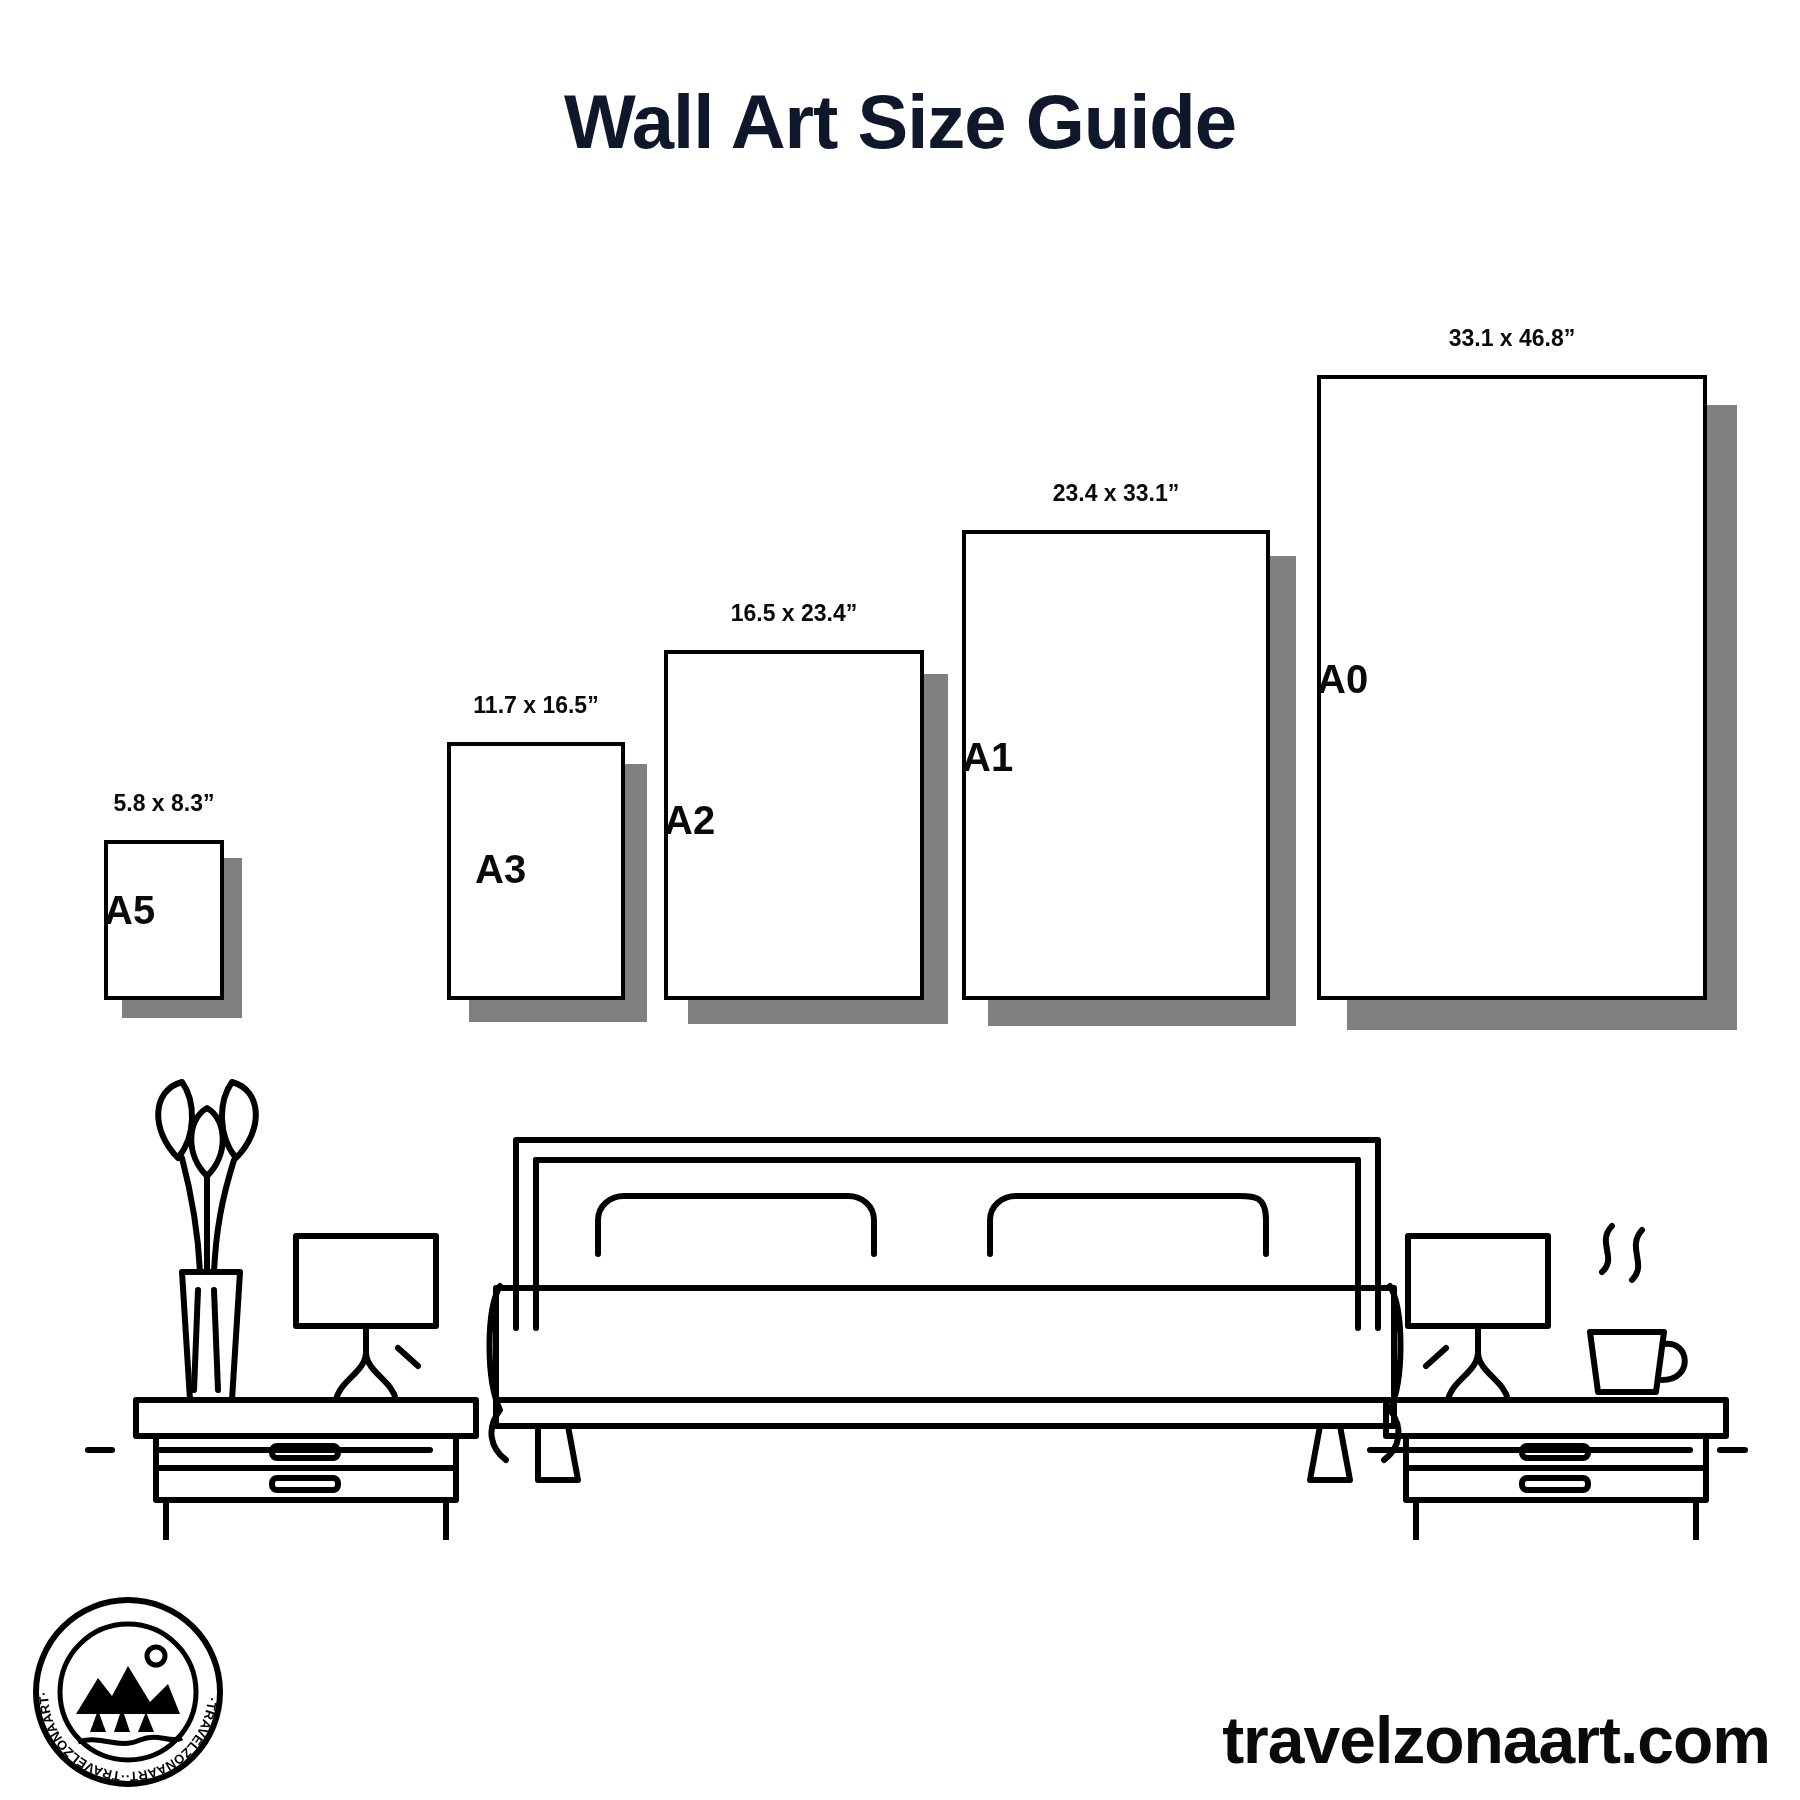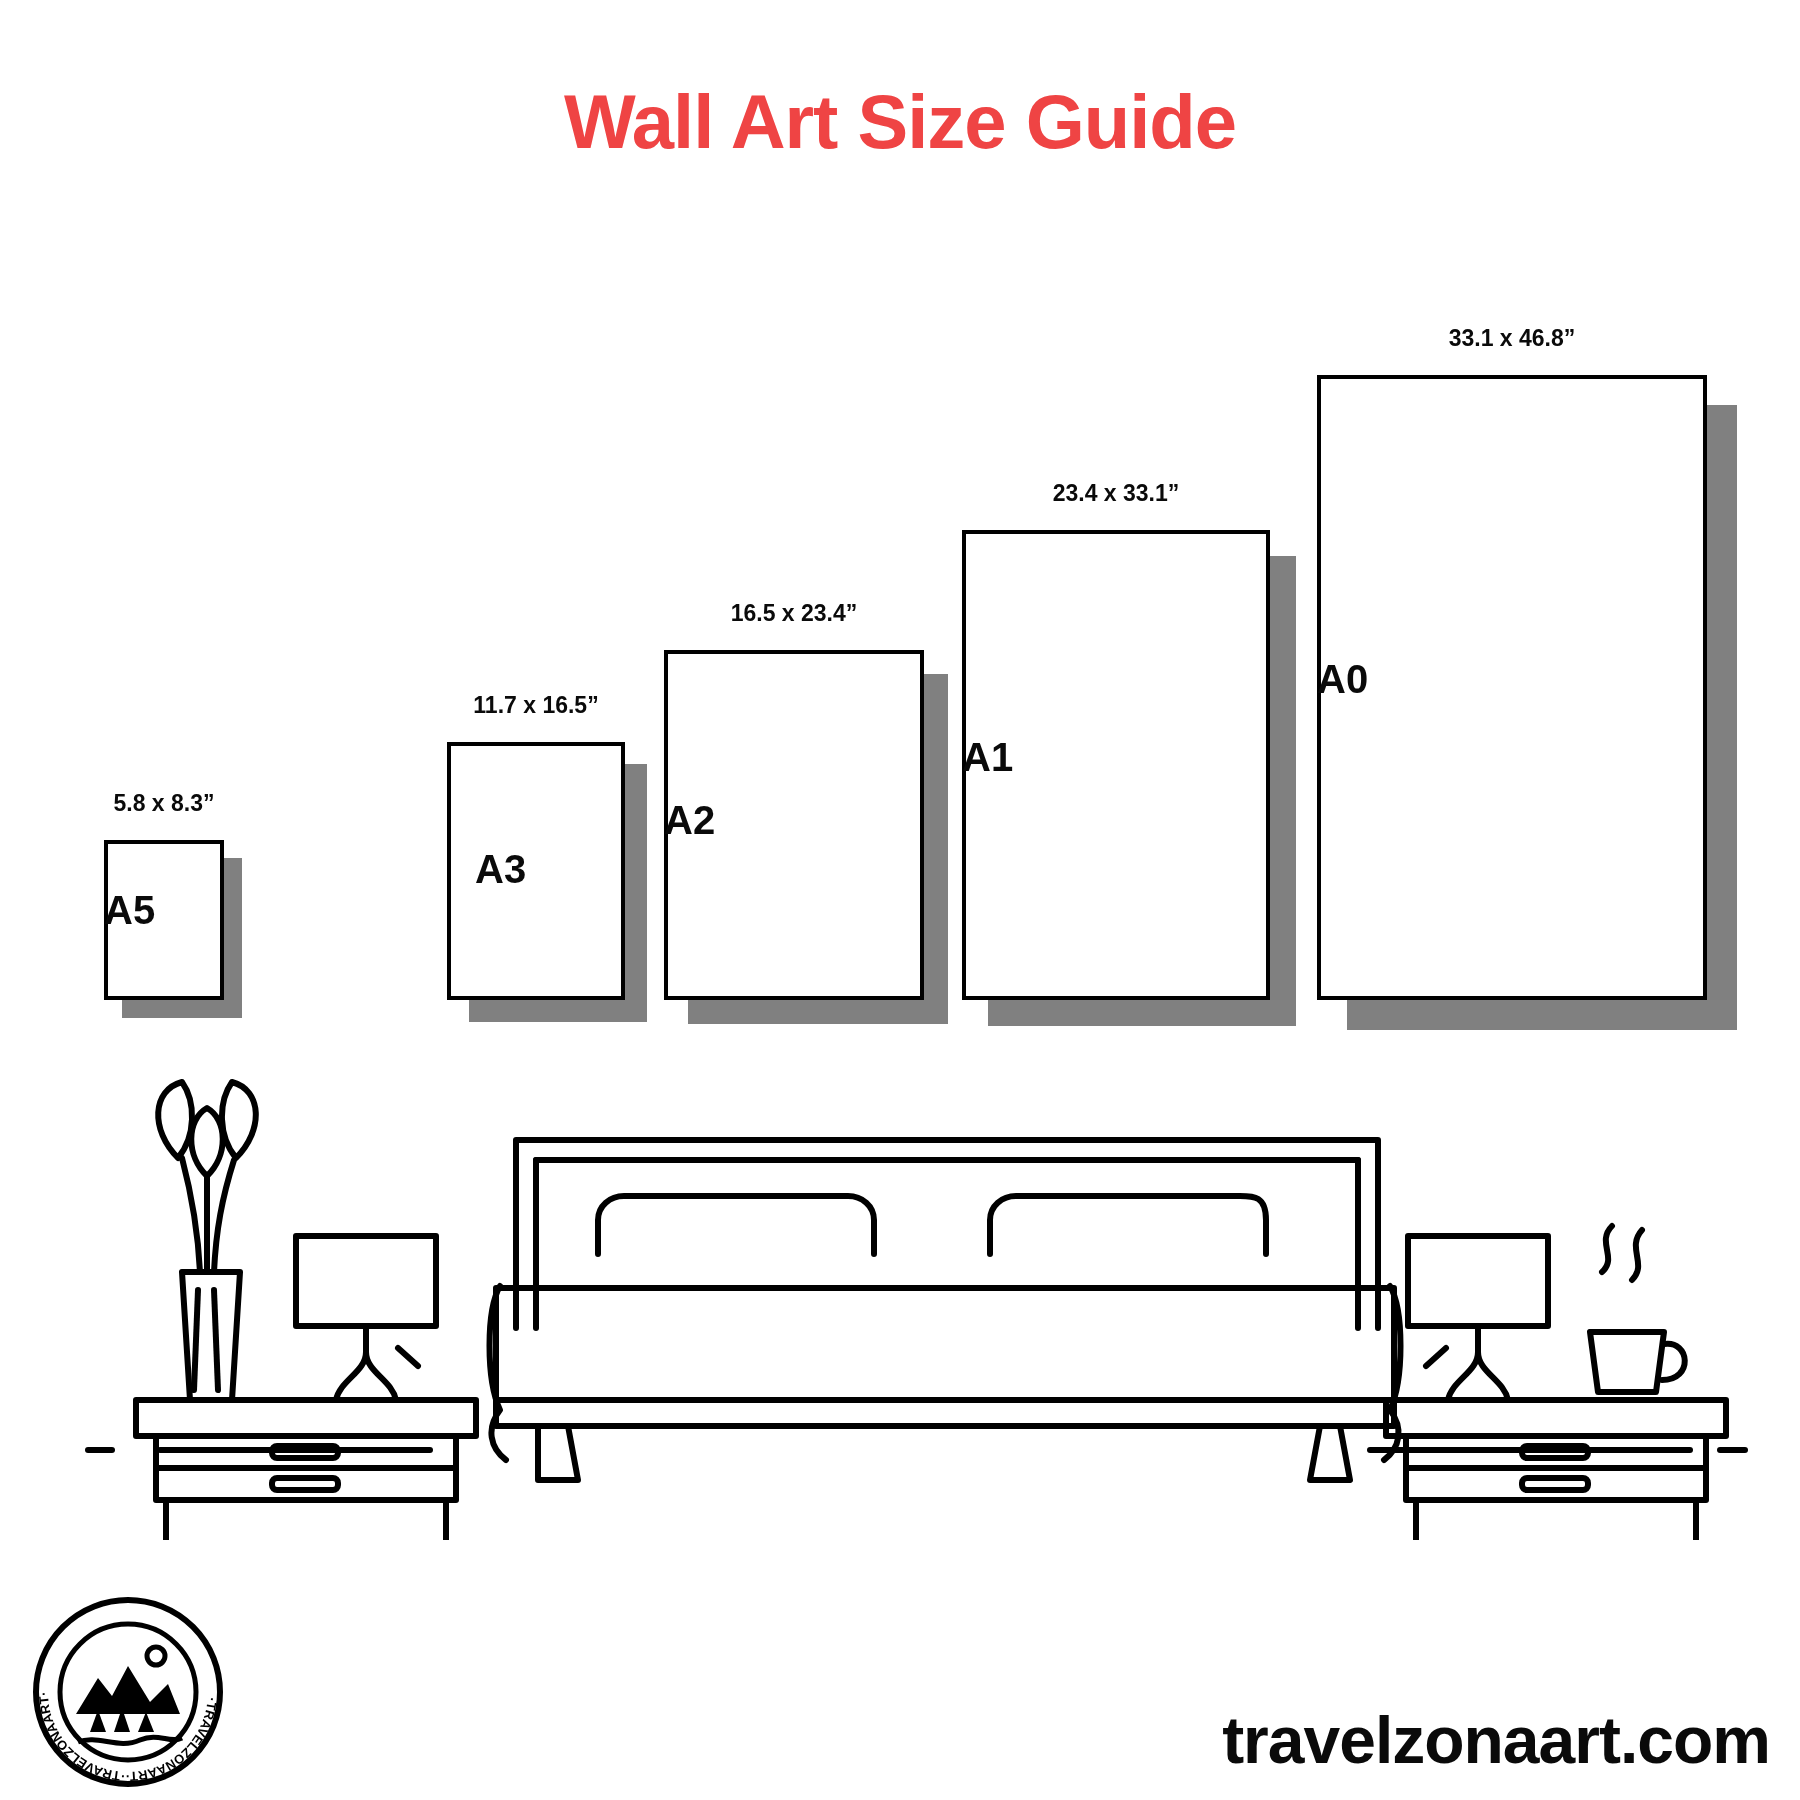--- a/index.html
+++ b/index.html
@@ -22,21 +22,21 @@
   }
   .title {
     position: absolute;
     top: 78px;
     left: 0;
     width: 1800px;
     text-align: center;
     font-size: 76px;
     font-weight: 700;
     letter-spacing: -1px;
-    color: #ef4444;
+    color: #0f172a;
   }
 
   
   #frames {
     position: absolute;
     left: 0;
     top: 280px;
     width: 1800px;
     height: 720px;
   }

